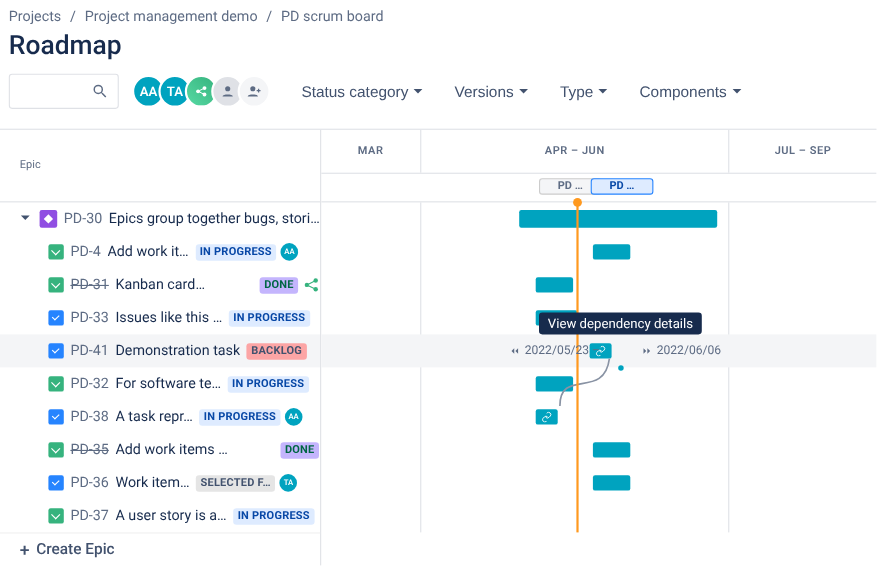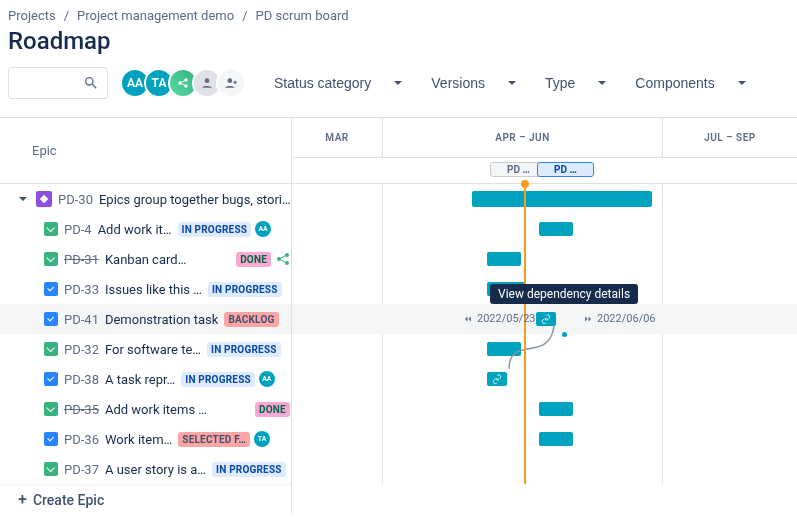--- a/index.html
+++ b/index.html
@@ -14,46 +14,46 @@
   .avatars { display: flex; align-items: center; }
   .avatar { width: 30px; height: 30px; border-radius: 50%; display: flex; align-items: center; justify-content: center; font-size: 12px; font-weight:600; color: #fff; margin-left: -6px; border: 2px solid #fff; }
   .avatar:first-child { margin-left: 0; }
   .av-aa { background:#00A3BF; }
   .av-ta { background:#00A3BF; }
   .av-grn { background:linear-gradient(45deg,#57D9A3,#36B37E); }
   .av-gry { background:#DFE1E6; color:#5E6C84; }
   .av-add { background:#F4F5F7; color:#5E6C84; }
   .av-add svg, .av-gry svg, .av-grn svg { width:14px; height:14px; fill:currentColor; }
   .filter-group { display: flex; gap: 28px; margin-left: 16px; }
-  .filter-btn { display: flex; align-items: center; gap: 22px; background: none; border: none; font-size: 14px; color: #42526E; cursor: pointer; font-weight: 500; }
+  .filter-btn { display: flex; align-items: center; gap: 4px; background: none; border: none; font-size: 14px; color: #42526E; cursor: pointer; font-weight: 500; }
   .filter-btn svg { width: 10px; height: 10px; fill: #42526E; }
   
   .roadmap { border-top: 1px solid #DFE1E6; display: flex; height: 397px; }
   .left-col { width: 292px; border-right: 1px solid #DFE1E6; display: flex; flex-direction: column; }
-  .left-header { height: 66px; border-bottom: 1px solid #DFE1E6; display: flex; align-items: center; padding-left: 32px; font-size: 13px; color: #5E6C84; font-weight: 400; }
+  .left-header { height: 66px; border-bottom: 1px solid #DFE1E6; display: flex; align-items: center; padding-left: 18px; font-size: 10px; color: #5E6C84; font-weight: 400; }
   .items { flex: 1; overflow: hidden; }
   .row { height: 30px; display: flex; align-items: center; padding-left: 18px; font-size: 13px; color: #172B4D; white-space: nowrap; }
   .row.child { padding-left: 44px; }
   .row.hover { background: #F4F5F7; }
   .icon-epic { width: 16px; height: 16px; background:#904EE2; border-radius:2px; display:inline-flex; align-items:center; justify-content:center; flex-shrink:0; margin-right:6px; }
   .icon-epic::before { content:""; width:6px; height:6px; background:#fff; transform:rotate(45deg); }
   .chev { width:14px; height:14px; margin-right:4px; flex-shrink:0; }
   .chev svg { width:10px; height:10px; fill:#42526E; }
   .icon-story { width:14px; height:14px; background:#36B37E; border-radius:2px; display:inline-flex; align-items:center; justify-content:center; flex-shrink:0; margin-right:6px; }
   .icon-story::before { content:""; width:5px; height:5px; border:1.5px solid #fff; border-top:none; border-right:none; transform:rotate(-45deg) translate(0.5px,-1px); }
   .icon-task { width:14px; height:14px; background:#2684FF; border-radius:2px; display:inline-flex; align-items:center; justify-content:center; flex-shrink:0; margin-right:6px; }
   .icon-task::before { content:""; width:5px; height:3px; border:1.5px solid #fff; border-top:none; border-right:none; transform:rotate(-45deg) translate(0.5px,-1px); }
   .key { color:#5E6C84; margin-right:6px; flex-shrink:0; }
   .key.done { text-decoration: line-through; }
   .summary-text { overflow:hidden; text-overflow:ellipsis; flex:0 1 auto; min-width:0; }
   .badge { font-size:10px; font-weight:700; padding:2px 4px; border-radius:3px; margin-left:6px; flex-shrink:0; letter-spacing:0.2px; }
   .bg-inprog { background:#DEEBFF; color:#0747A6; }
-  .bg-done { background:#f9a8d4; color:#006644;margin-left:48px; }
+  .bg-done { background:#c4b5fd; color:#006644;margin-left:48px; }
   .bg-backlog { background:#fca5a5; color:#42526E; }
-  .bg-sel { background:#fca5a5; color:#42526E; }
+  .bg-sel { background:#e5e5e5; color:#42526E; }
   .mini-av { width:16px; height:16px; border-radius:50%; margin-left:4px; flex-shrink:0; display:flex; align-items:center; justify-content:center; font-size:7px; color:#fff; font-weight:600; }
   .mini-sp { width:16px; height:16px; margin-left:4px; flex-shrink:0; }
   .mini-sp svg { width:16px; height:16px; }
   .create-epic { height:30px; display:flex; align-items:center; padding-left:18px; color:#42526E; font-weight:500; gap:6px; border-top:1px solid #f0f0f0; }
   .create-epic .plus { font-size:16px; line-height:1; }
   
   .right-col { flex:1; position:relative; overflow:hidden; }
   .time-header { height:40px; display:flex; border-bottom:1px solid #DFE1E6; }
   .month-cell { flex:1; font-size:10px; font-weight:600; color:#5E6C84; display:flex; align-items:center; justify-content:center; letter-spacing:0.5px; position:relative; }
   .month-cell+.month-cell { border-left:1px solid #DFE1E6; }

